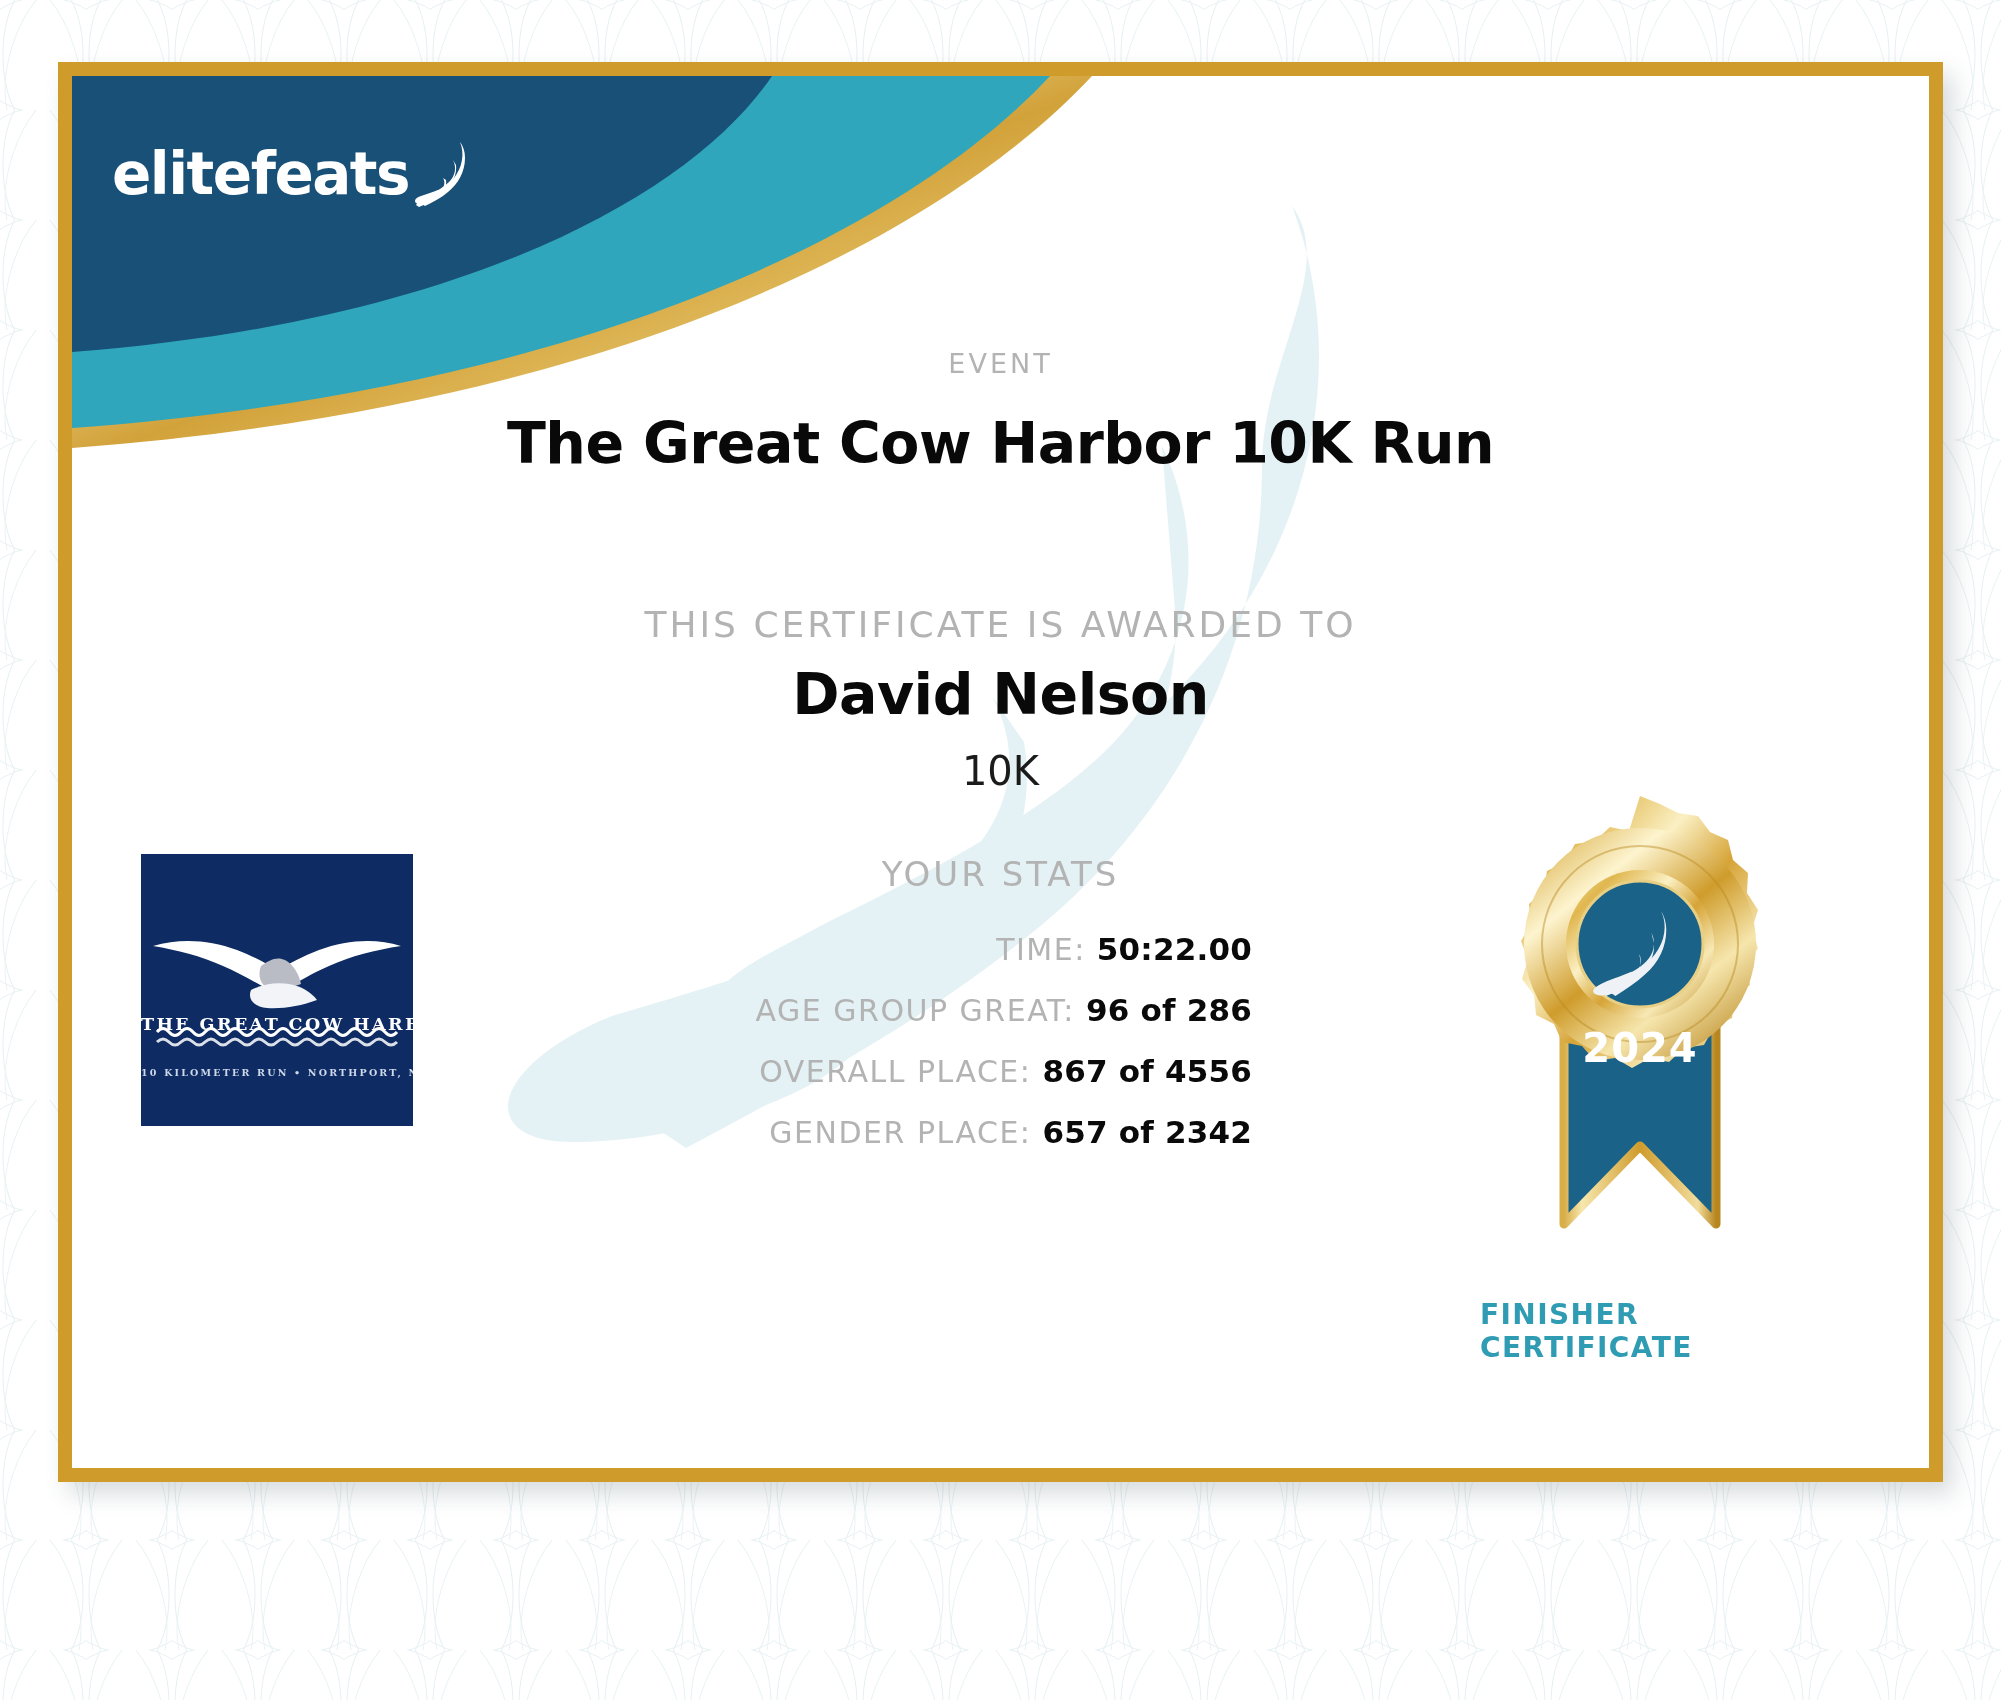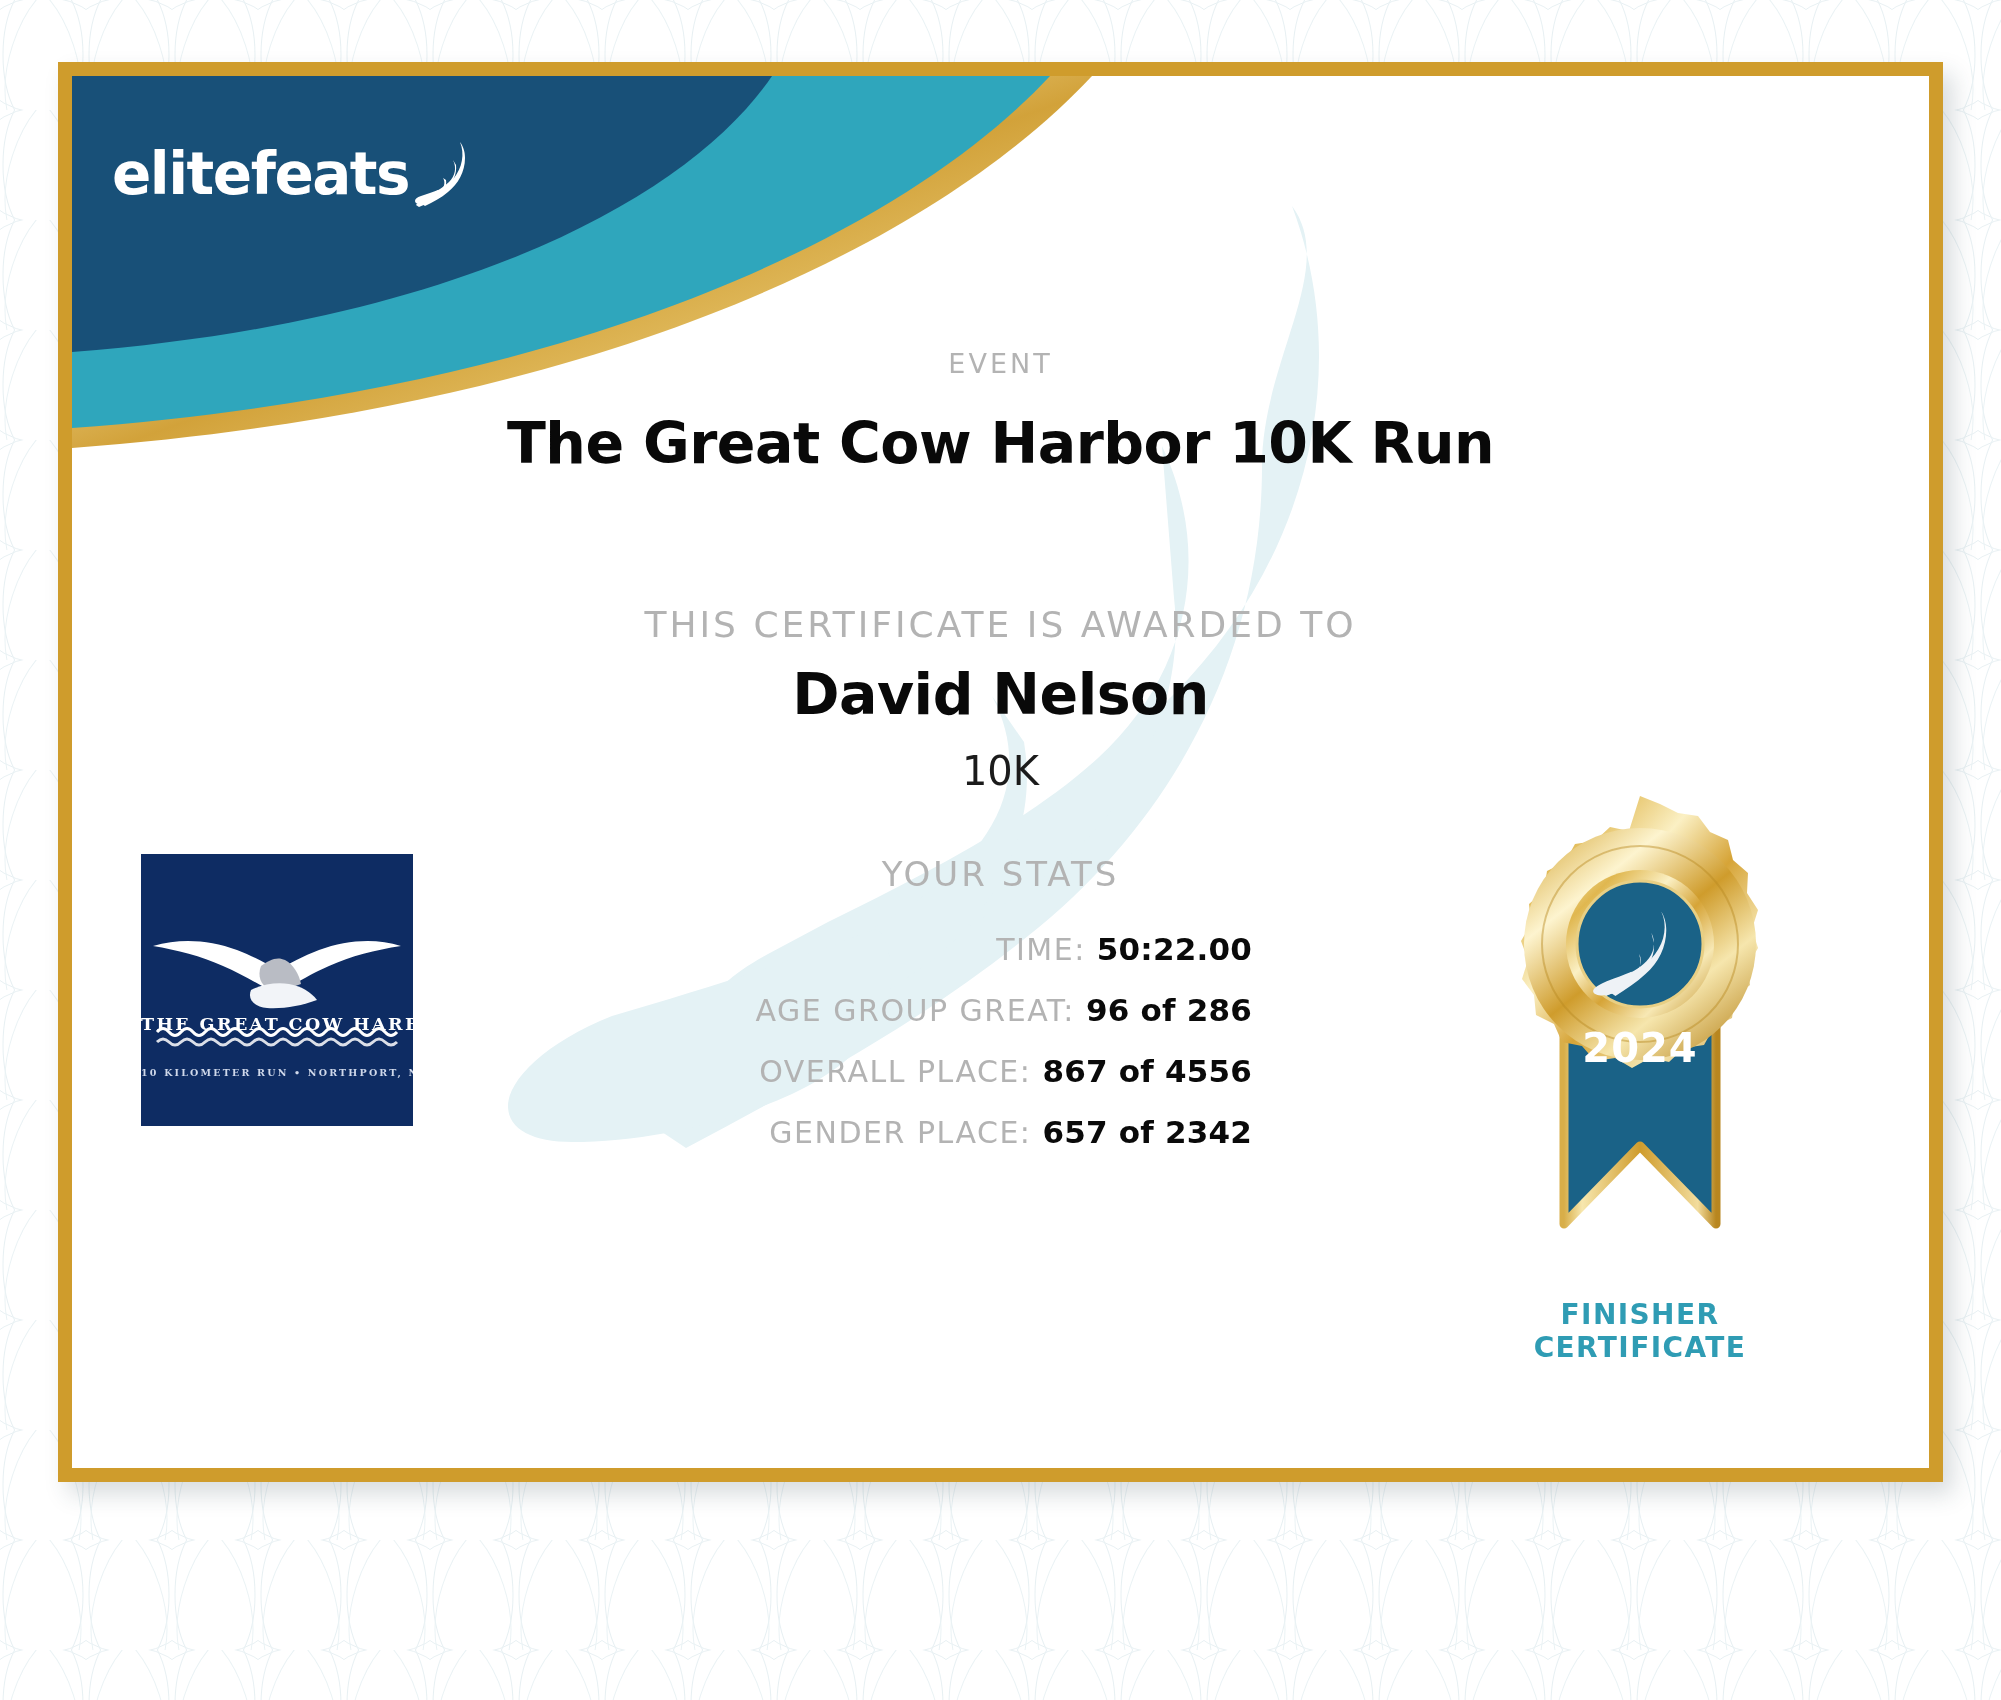--- a/index.html
+++ b/index.html
@@ -217,21 +217,21 @@
     top: 718px;
     width: 300px;
     height: 540px;
     z-index: 6;
   }
   #medal-caption {
     position: absolute;
     left: 1408px;
     top: 1222px;
     width: 320px;
-    text-align: center;
+    text-align: left;
     font-family: "DejaVu Sans", sans-serif;
     font-size: 28px;
     font-weight: 700;
     color: #2f9cb4;
     letter-spacing: 1.4px;
     line-height: 1.18;
     z-index: 6;
   }
 </style>
 </head>

